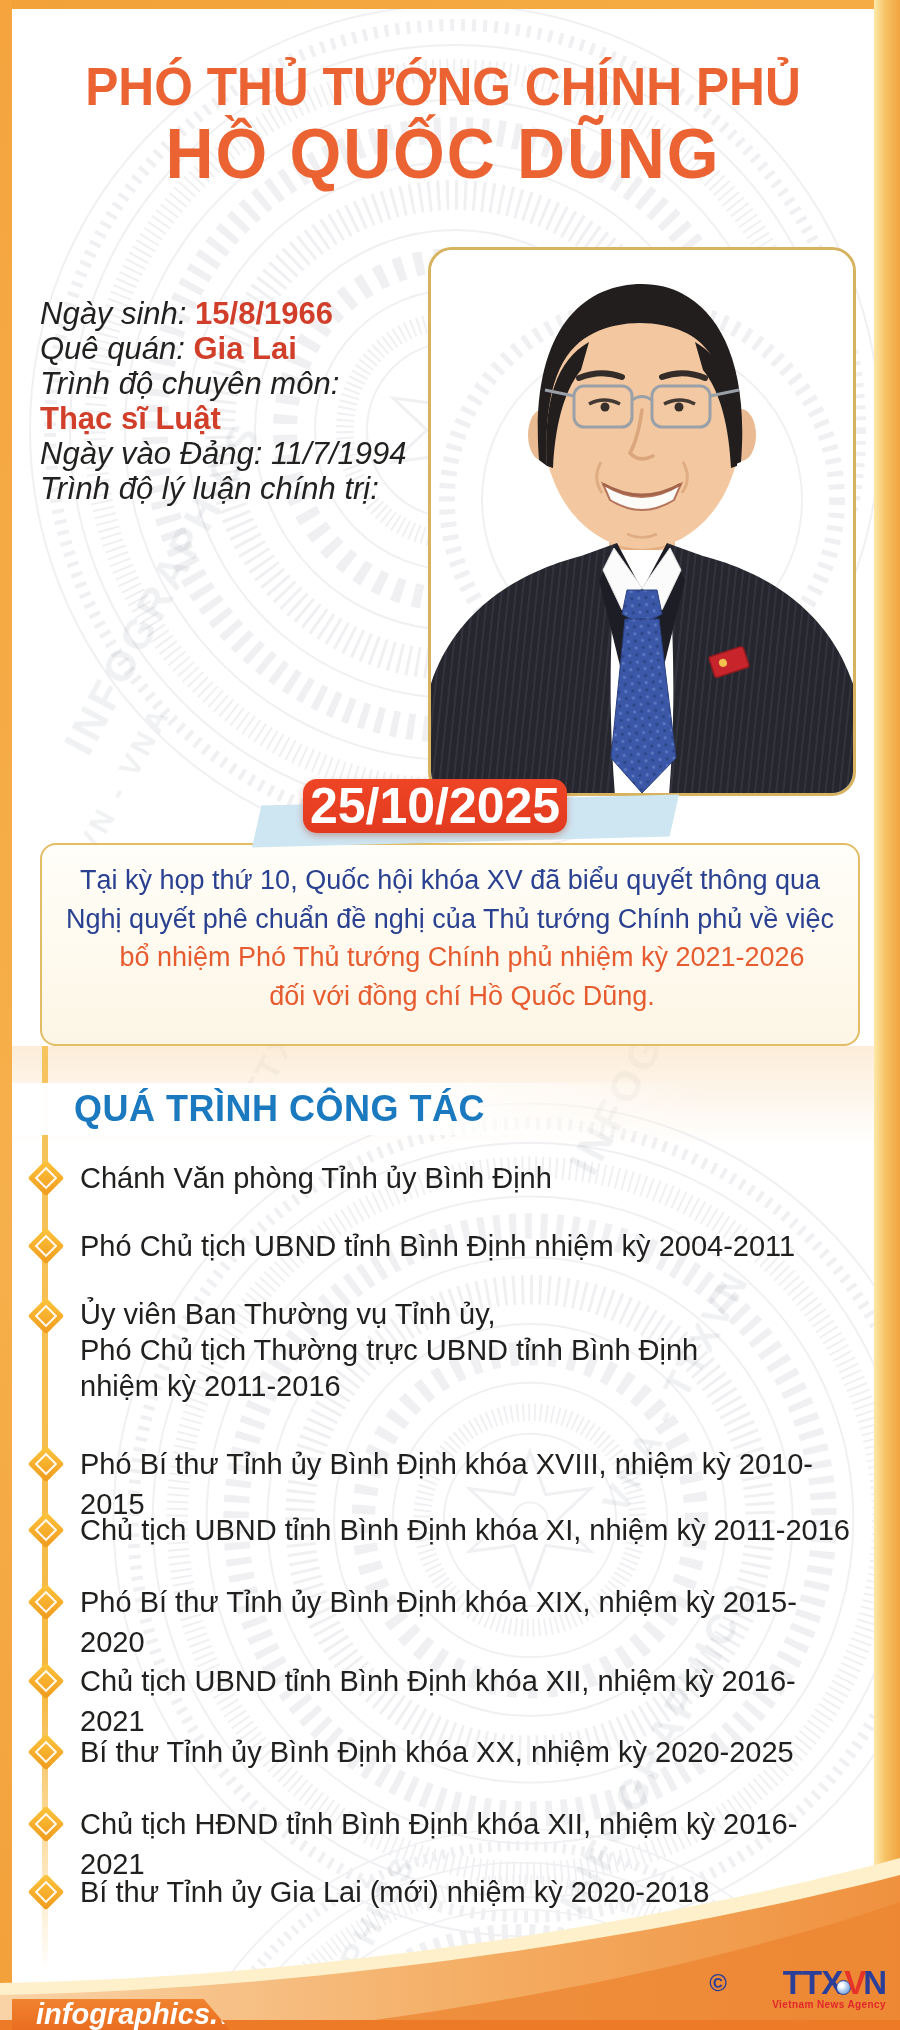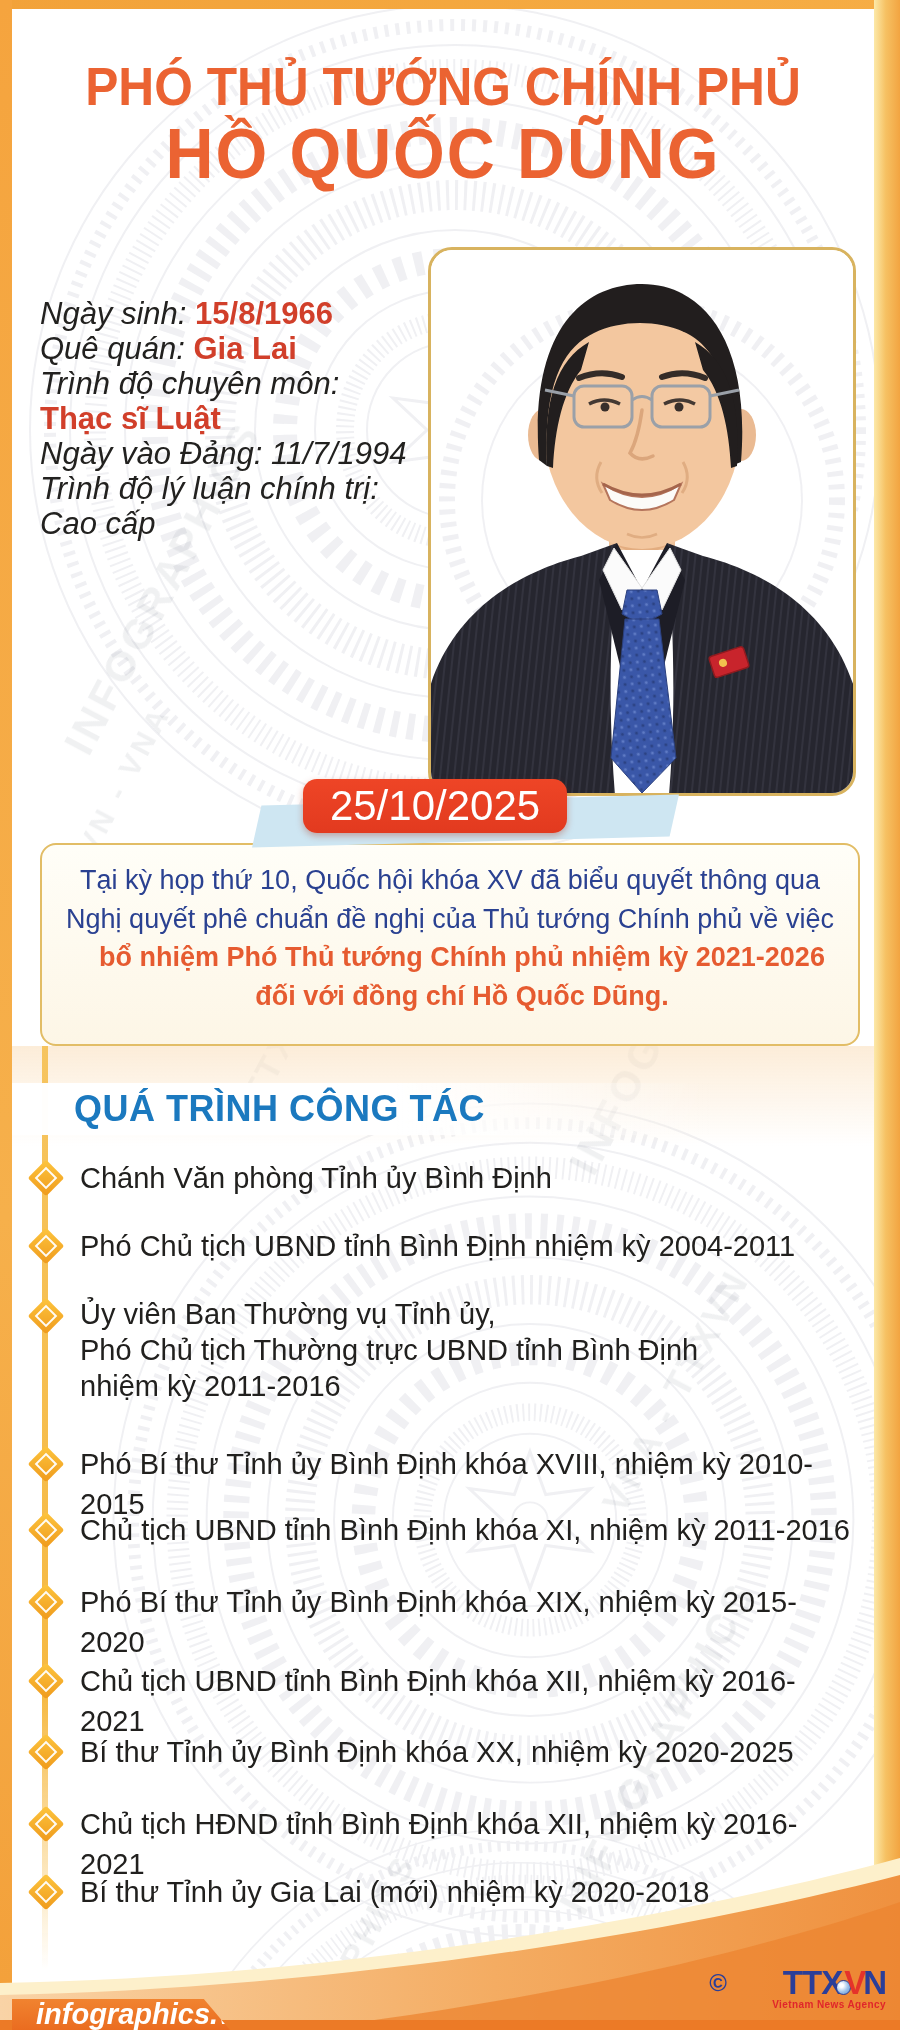--- a/index.html
+++ b/index.html
@@ -35,29 +35,29 @@
   .member{left:40px;top:573px;width:420px;z-index:3;}
 
   
   .photo{left:428px;top:247px;width:422px;height:543px;background:#fff;border:3px solid #d8b35f;
          border-radius:24px;overflow:hidden;z-index:3;}
 
   
   .bluepara{left:258px;top:800px;width:415px;height:42px;background:#cee6f2;
             transform:skewX(-14deg) rotate(-1.5deg);z-index:4;}
   .badge{left:303px;top:779px;width:264px;height:54px;background:linear-gradient(180deg,#ee4526,#e23a1f);
-         border-radius:14px;color:#fff;font-weight:normal;font-size:42px;line-height:54px;text-align:center;
+         border-radius:14px;color:#fff;font-weight:bold;font-size:50px;line-height:54px;text-align:center;
          box-shadow:0 3px 7px rgba(160,40,15,.35);z-index:5;}
 
   
   .evbox{left:40px;top:843px;width:820px;height:203px;background:linear-gradient(180deg,#fffef8,#fdf6e6);
          border:2px solid #e2bd66;border-radius:16px;z-index:3;box-sizing:border-box;
          padding-top:16px;text-align:center;}
   .evline{font-size:27px;line-height:38.5px;color:#2a4191;}
-  .evline.strong{color:#e65b30;font-weight:bold;padding-left:24px;}
+  .evline.strong{color:#e65b30;font-weight:normal;padding-left:24px;}
 
   
   .warmstrip{left:12px;right:26px;top:1046px;height:100px;
              background:linear-gradient(180deg,rgba(251,227,196,.65),rgba(255,255,255,0));z-index:1;}
   .vline{left:42px;top:1046px;width:6px;height:924px;
          background:linear-gradient(180deg,#f6c45f,#f6b942 70%,rgba(246,185,66,0));z-index:2;}
   .cband{left:12px;top:1083px;width:700px;height:52px;
          background:linear-gradient(90deg,rgba(255,255,255,.98) 55%,rgba(255,255,255,0));z-index:3;}
   .cband .t{margin-left:62px;font-size:36px;line-height:52px;font-weight:bold;color:#1b79bf;letter-spacing:.5px;}
   .crow{position:absolute;left:28px;width:830px;padding-left:52px;box-sizing:border-box;
@@ -130,21 +130,20 @@
   <div class="abs kicker">PHÓ THỦ TƯỚNG CHÍNH PHỦ</div>
   <div class="abs bigname">HỒ QUỐC DŨNG</div>
 
   <div class="abs profile">
     <div class="pline"><span class="lbl">Ngày sinh: </span><span class="val-red">15/8/1966</span></div>
     <div class="pline"><span class="lbl">Quê quán: </span><span class="val-red">Gia Lai</span></div>
     <div class="pline"><span class="lbl">Trình độ chuyên môn:</span></div>
     <div class="pline"><span class="val-red">Thạc sĩ Luật</span></div>
     <div class="pline"><span class="lbl">Ngày vào Đảng: 11/7/1994</span></div>
     <div class="pline"><span class="lbl">Trình độ lý luận chính trị:</span></div>
-    <div class="pline"><span class="lbl">Cao cấp</span></div>
   </div>
 
 
   <div class="abs photo">
     <svg width="422" height="543" viewBox="0 0 422 543">
       <defs>
         <pattern id="pin" width="7" height="7" patternUnits="userSpaceOnUse" patternTransform="rotate(6)">
           <rect width="7" height="7" fill="#26262f"></rect>
           <line x1="1" y1="0" x2="1" y2="7" stroke="#3d3e4a" stroke-width="1.1"></line>
         </pattern>

